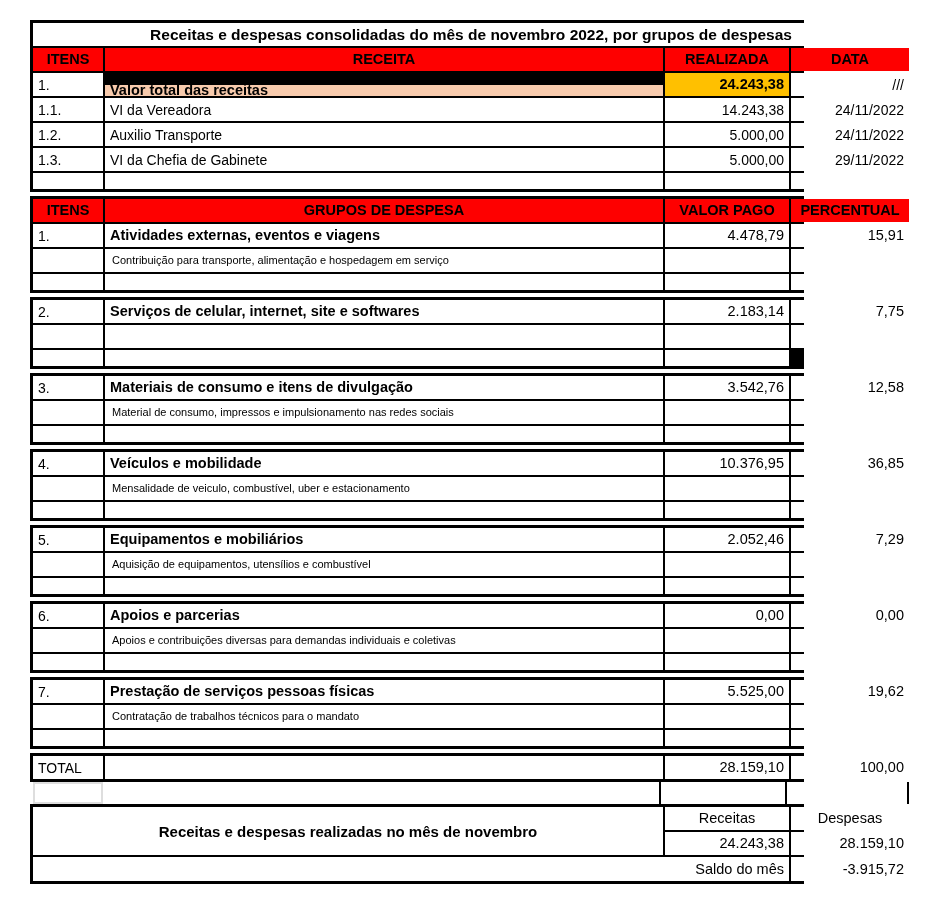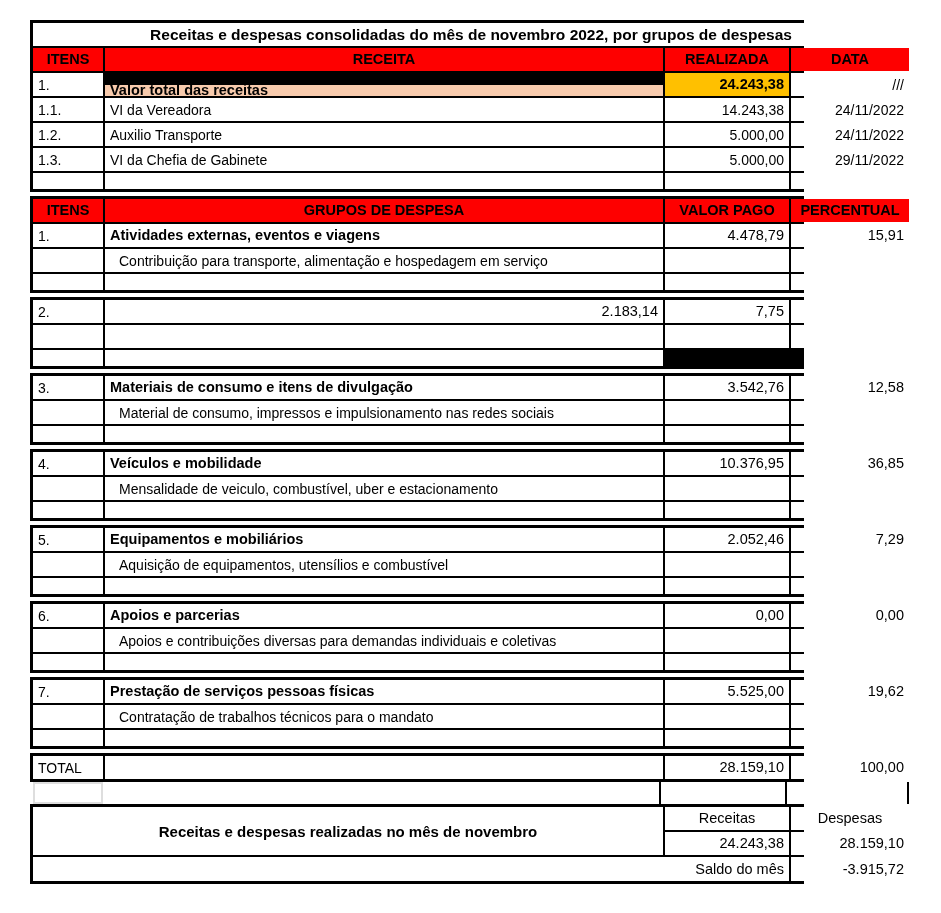--- a/index.html
+++ b/index.html
@@ -21,21 +21,21 @@
   .center{justify-content:center;}
   .right{justify-content:flex-end;}
   .bold{font-weight:bold;}
   .span-all{grid-column:1 / -1;}
 
   .title-cell{font-size:15.5px;font-weight:bold;}
   .red{background:var(--header-red,#fe0000);color:#000000;font-weight:bold;font-size:14.5px;}
   .peach{background:var(--row-peach,#f8cbad);margin-top:12px;}
   .gold{background:var(--value-gold,#ffc000);}
   .g-title{font-weight:bold;font-size:14.5px;}
-  .g-desc{font-size:14px;padding-left:14px;}
+  .g-desc{font-size:11px;padding-left:7px;}
   .num{font-size:14.5px;}
 
   .vgap{height:4px;}
 
   
   .spacer{height:22px;display:flex;box-sizing:border-box;padding-left:3px;width:882px;}
   .sp1{width:70px;border:2px solid #dedede;box-sizing:border-box;}
   .sp-fill{flex:1;}
   .sp3{width:128px;border-left:2px solid #000;border-right:2px solid #000;box-sizing:border-box;}
   .sp4{width:122px;border-right:2px solid #000;box-sizing:border-box;margin-right:3px;}
@@ -109,20 +109,21 @@
     <div class="cell"></div>
     <div class="cell"></div>
     <div class="cell"></div>
     <div class="cell"></div>
   </div>
 
   <div class="vgap"></div>
 
   <div class="seg block">
     <div class="cell">2.</div>
+    <div class="cell g-title">Serviços de celular, internet, site e softwares</div>
     <div class="cell right num">2.183,14</div>
     <div class="cell right num">7,75</div>
     <div class="cell"></div>
     <div class="cell"></div>
     <div class="cell"></div>
     <div class="cell"></div>
     <div class="cell"></div>
     <div class="cell"></div>
     <div class="cell"></div>
   </div>

